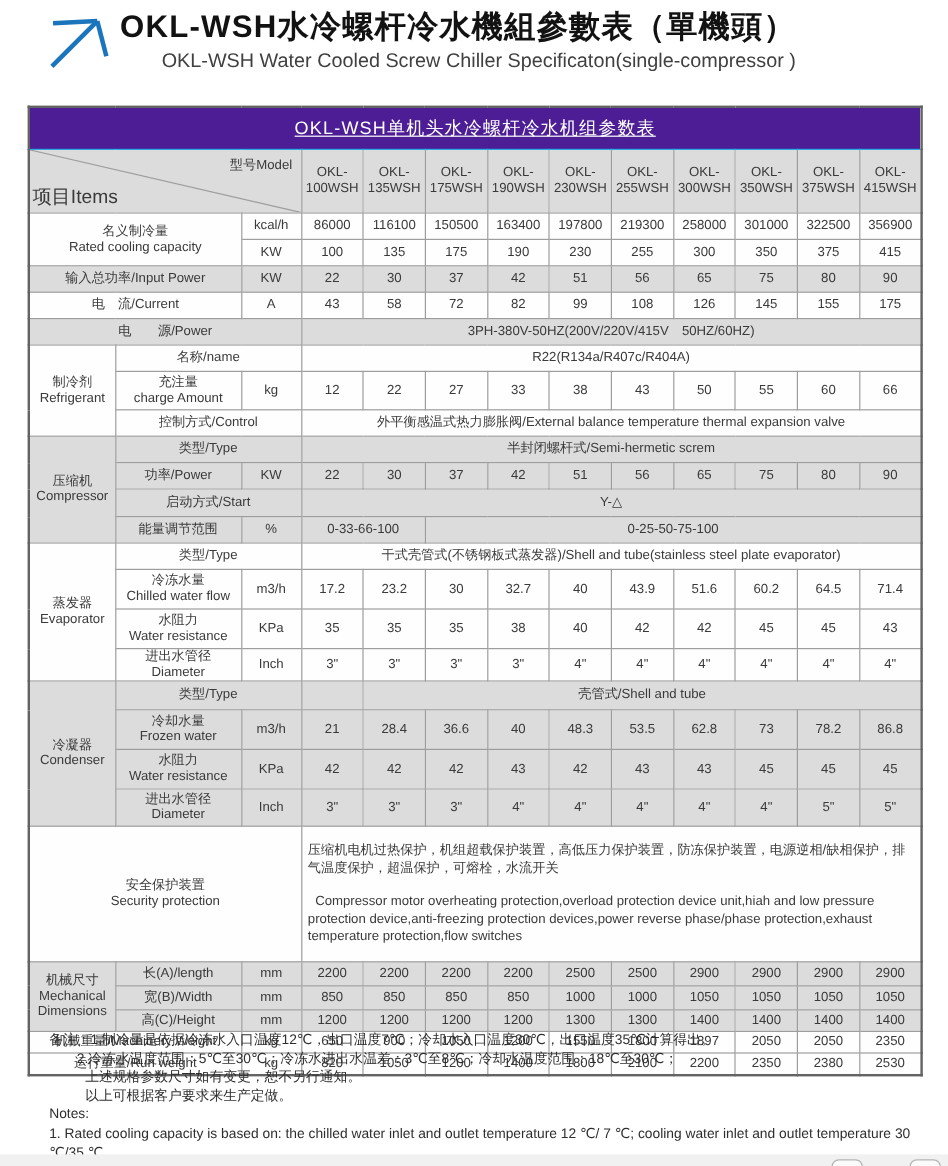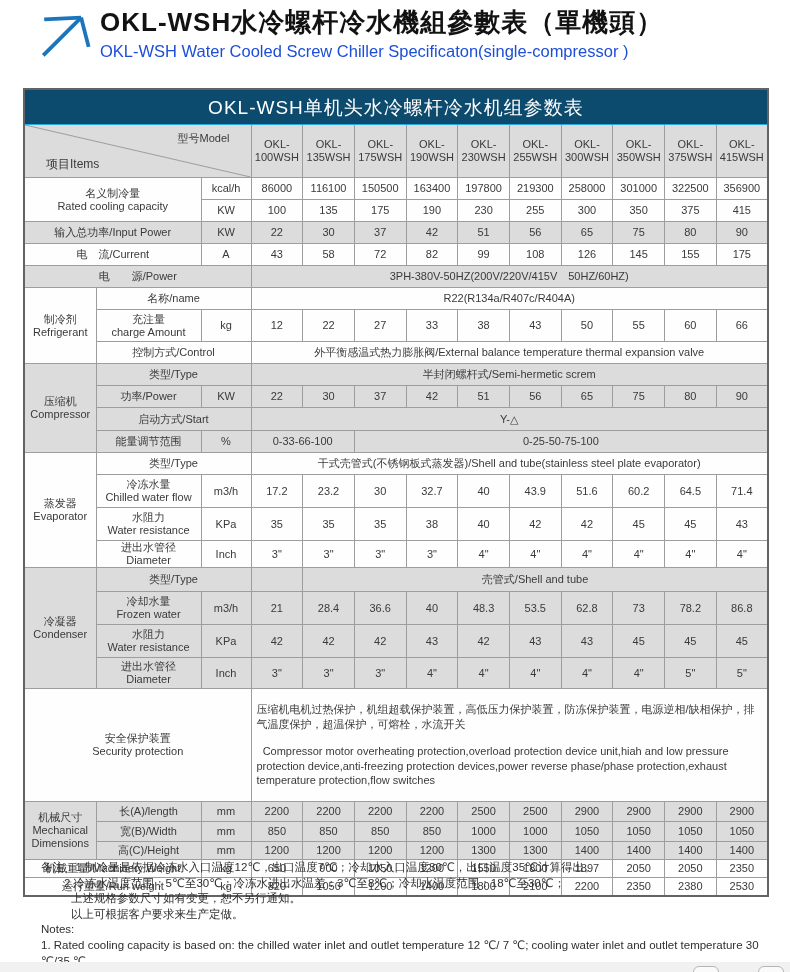--- a/index.html
+++ b/index.html
@@ -4,47 +4,47 @@
 <style>
   html,body{margin:0;padding:0;}
   body{
     width:790px;height:972px;position:relative;overflow:hidden;
     background:#ffffff;color:#3a3a3a;
     font-family:"Liberation Sans","DejaVu Sans",sans-serif;
   }
   
   .doc-header{position:absolute;top:6px;left:36px;display:flex;align-items:flex-start;}
   .logo{width:58px;height:52px;margin-top:4px;flex:0 0 auto;}
-  .titles{margin-left:6px;}
+  .titles{margin-left:6px;text-align:right;}
   .title-zh{font-size:26px;font-weight:bold;color:#121212;letter-spacing:1px;line-height:32px;}
-  .title-en{font-size:16.5px;color:#1d4ed8;margin-top:3px;line-height:20px;}
+  .title-en{font-size:16.5px;color:#404040;margin-top:3px;line-height:20px;}
   
   table.spec{
     position:absolute;top:88px;left:23px;width:744px;
     border-collapse:collapse;table-layout:fixed;
     border:2px solid #636363;
   }
   .spec td{
     border:1px solid #9d9d9d;
     font-size:11px;line-height:13px;
     text-align:center;vertical-align:middle;
     padding:0 1px;white-space:pre-line;
     color:#3a3a3a;background:#fefefe;
     overflow:hidden;
   }
   tr.banner-row td{
-    background:#0c4a6e;color:#ffffff;
-    font-size:19px;font-weight:500;letter-spacing:1px;
-    height:34px;border:1px solid #29ABE2;
+    background:#4c1d95;color:#ffffff;
+    font-size:15px;font-weight:500;letter-spacing:1px;
+    height:34px;border:1px solid #29ABE2;text-decoration:underline;
   }
   tr.gray td{background:#DCDCDC;}
   .corner{position:relative;padding:0;}
   .corner .diag{position:absolute;left:0;top:0;width:100%;height:100%;}
-  .corner .c-items{position:absolute;left:21px;bottom:6px;font-size:12px;text-align:center;}
-  .corner .c-model{position:absolute;right:21px;top:7px;font-size:11px;}
+  .corner .c-items{position:absolute;left:2px;bottom:6px;font-size:16px;text-align:center;}
+  .corner .c-model{position:absolute;right:7px;top:7px;font-size:11px;}
   .sec-val{text-align:left;vertical-align:middle;}
   .sec-val div{white-space:pre-wrap;text-align:left;line-height:14.6px;padding:0 4px;}
   
   tr.h38{height:38px} tr.h22{height:22px} tr.h32{height:32px} tr.h23{height:23px}
   tr.h33{height:33px} tr.h27{height:27px} tr.h24{height:24px} tr.h31{height:31px}
   tr.h76{height:76px} tr.h20{height:20px} tr.h18{height:18px} tr.h19{height:19px}
   
   .notes{position:absolute;left:25px;top:860px;font-size:11.5px;color:#2e2e2e;line-height:15.6px;}
   .notes div{white-space:pre-line;margin-left:16px;}
   .notes .ind1{padding-left:23px;}

